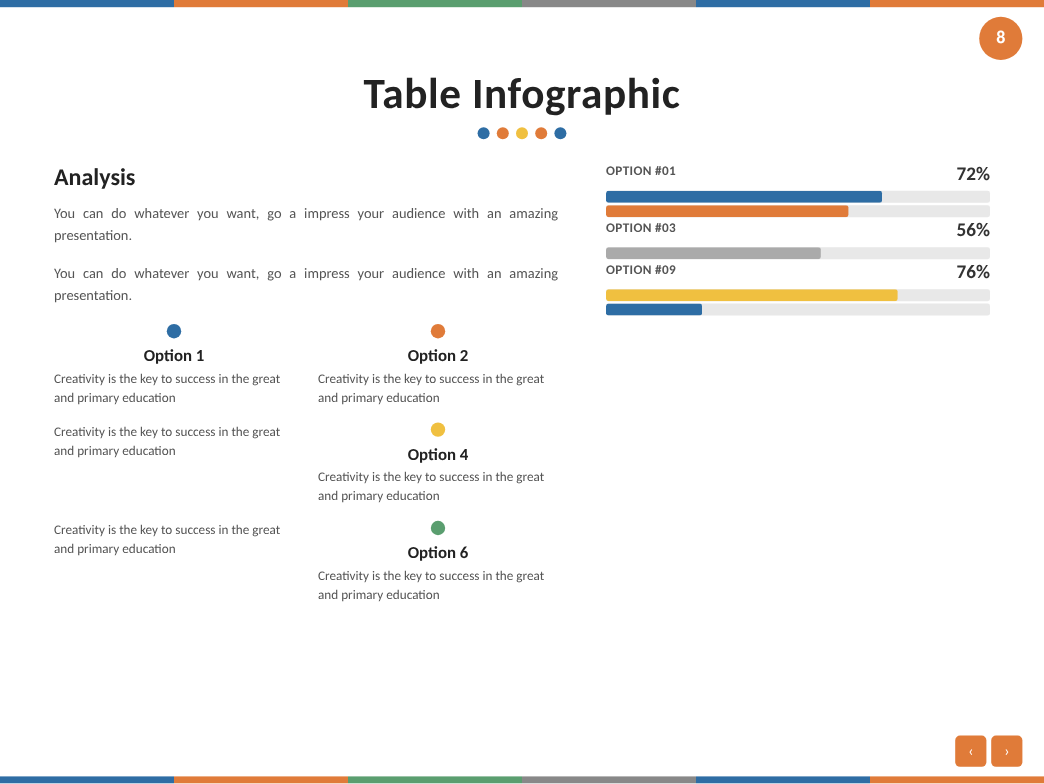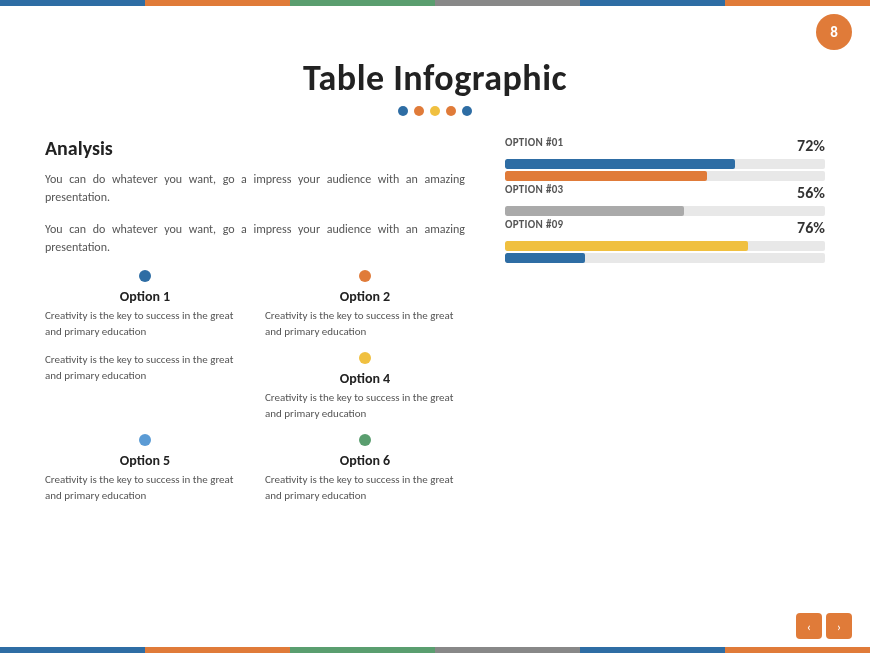--- a/index.html
+++ b/index.html
@@ -286,24 +286,20 @@
             <div class="option-desc">Creativity is the key to success in the great and primary education</div>
           </div>
           <div class="option-item">
             <div class="option-header">
               <div class="option-dot" style="background: rgb(240, 192, 64);"></div>
               <span class="option-title">Option 4</span>
             </div>
             <div class="option-desc">Creativity is the key to success in the great and primary education</div>
           </div>
           <div class="option-item">
-            <div class="option-header">
-              <div class="option-dot" style="background: rgb(91, 155, 213);"></div>
-              <span class="option-title">Option 5</span>
-            </div>
             <div class="option-desc">Creativity is the key to success in the great and primary education</div>
           </div>
           <div class="option-item">
             <div class="option-header">
               <div class="option-dot" style="background: rgb(90, 158, 111);"></div>
               <span class="option-title">Option 6</span>
             </div>
             <div class="option-desc">Creativity is the key to success in the great and primary education</div>
           </div>
         </div>

